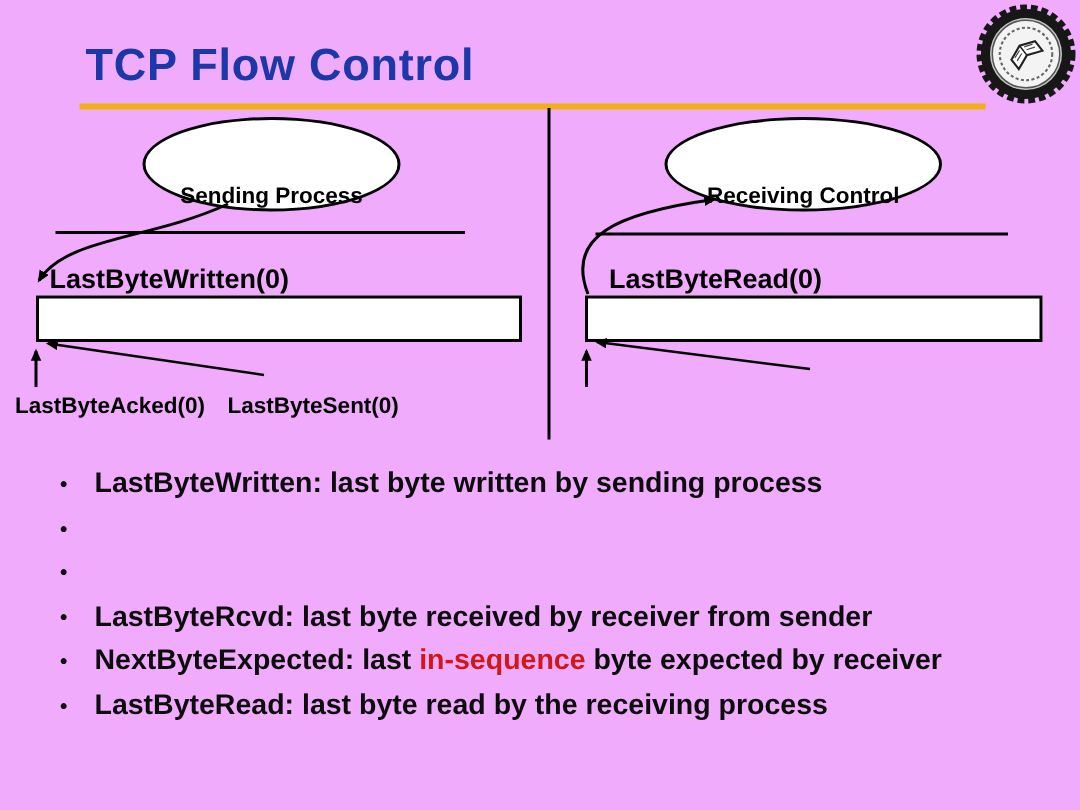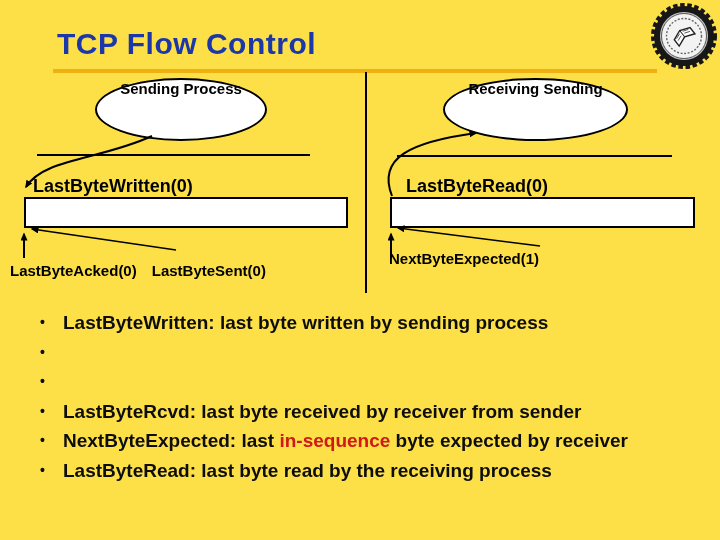--- a/index.html
+++ b/index.html
@@ -5,42 +5,42 @@
   :root{
     --title-blue:#1c38a8;
     --rule-gold:#eeb111;
     --highlight-red:#d01818;
     --ink:#000000;
   }
   html,body{margin:0;padding:0;background:#888;}
   .slide{
     position:relative;
     width:720px;height:540px;
-    background:#fde047;
+    background:#f0abfc;
     overflow:hidden;
     font-family:"Liberation Sans", sans-serif;
     color:var(--ink);
   }
   .title{
     position:absolute;left:57px;top:27px;
     font-size:30px;font-weight:bold;color:var(--title-blue);
     letter-spacing:0.5px;white-space:nowrap;
   }
   .gold-rule{
     position:absolute;left:53px;top:69px;width:604px;height:4px;
     background:var(--rule-gold);
   }
   .seal{position:absolute;right:2px;top:2px;width:68px;height:68px;}
   .vdivider{
     position:absolute;left:365px;top:72px;width:2px;height:221px;
     background:var(--ink);
   }
   .ellipse{
     position:absolute;border:2px solid var(--ink);border-radius:50%;
-    display:flex;align-items:flex-start;justify-content:center;
+    display:flex;align-items:flex-end;justify-content:center;
     font-size:15px;font-weight:bold;background:#fff;
   }
   .sender-ellipse{left:95px;top:78px;width:168px;height:59px;}
   .receiver-ellipse{left:443px;top:78px;width:181px;height:59px;}
   .buf-rect{
     position:absolute;border:2px solid var(--ink);height:27px;background:#fff;
   }
   .buf-left{left:24px;top:197px;width:320px;}
   .buf-right{left:390px;top:197px;width:301px;}
   .dlabel{
@@ -87,37 +87,36 @@
       <line x1="36" y1="32" x2="41.5" y2="34" stroke="#444" stroke-width="0.8"></line>
     </g>
   </svg>
 
   <div class="vdivider"></div>
 
   <div class="ellipse sender-ellipse">
     <span>Sending Process</span>
   </div>
   <div class="ellipse receiver-ellipse">
-    <span>Receiving Sending</span>
+    <span>Receiving Control</span>
   </div>
 
   <div class="buf-rect buf-left"></div>
   <div class="buf-rect buf-right"></div>
 
   <div class="dlabel" style="left:33px;top:176px;">LastByteWritten(0)</div>
   <div class="dlabel" style="left:406px;top:176px;">LastByteRead(0)</div>
 
   <div class="label-row" style="left:10px;top:250px;margin-top:12px;">
     <span>LastByteAcked(0)</span>
       <span class="gap"></span>
     <span>LastByteSent(0)</span>
   </div>
   <div class="label-row" style="left:374px;top:250px;">
       <span class="gap"></span>
-    <span>NextByteExpected(1)</span>
   </div>
 
   <svg class="overlay" viewBox="0 0 720 540">
     <defs>
       <marker id="ah" markerWidth="9" markerHeight="8" refX="6.5" refY="3.5" orient="auto" markerUnits="userSpaceOnUse">
         <path d="M0,0 L8,3.5 L0,7 Z" fill="#000"></path>
       </marker>
     </defs>
     <line x1="37" y1="155" x2="310" y2="155" stroke="#000" stroke-width="2"></line>
     <line x1="397" y1="156" x2="672" y2="156" stroke="#000" stroke-width="2"></line>

